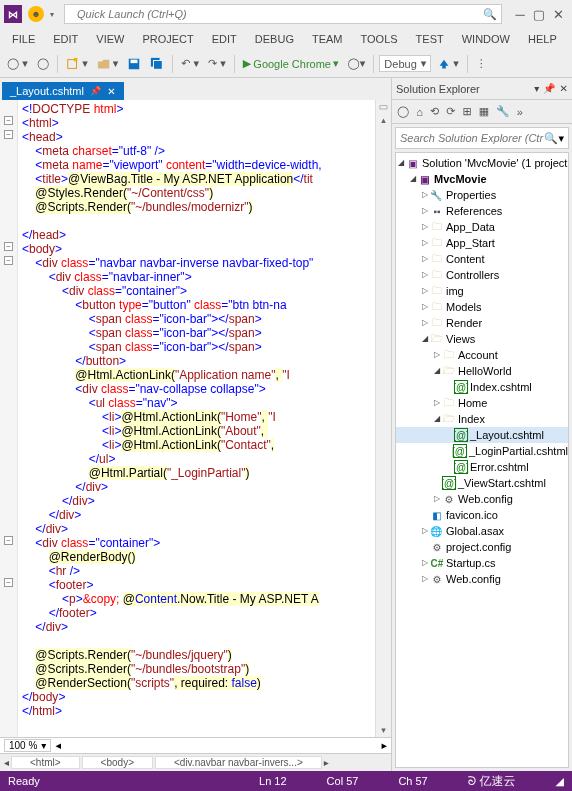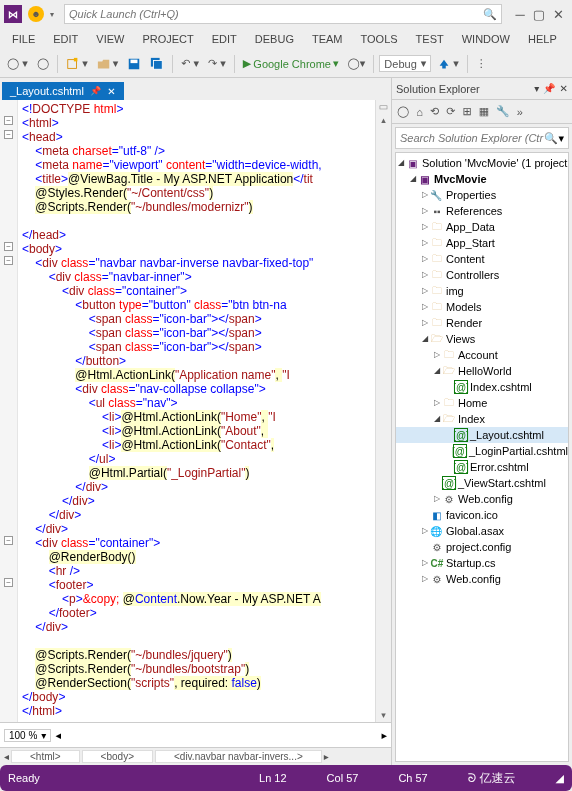--- a/index.html
+++ b/index.html
@@ -5,21 +5,21 @@
 * { margin: 0; padding: 0; box-sizing: border-box; font-family: "Segoe UI", Tahoma, sans-serif; }
 body { width: 572px; height: 791px; background: #eee; overflow: hidden; display: flex; flex-direction: column; font-size: 11px; }
 
 
 .titlebar { height: 28px; background: #eee; display: flex; align-items: center; padding: 0 4px; gap: 6px; color: #555; }
 .titlebar .vsicon { width: 18px; height: 18px; background: #68217a; display: flex; align-items: center; justify-content: center; color: #fff; font-size: 10px; font-weight: bold; }
 .titlebar .title { flex: 0 0 auto; font-size: 12px; }
 .titlebar .smiley { width: 16px; height: 16px; background: #ffb900; border-radius: 50%; display: flex; align-items: center; justify-content: center; font-size: 9px; }
 .titlebar .dd { font-size: 8px; color: #666; }
 .titlebar .quicklaunch { flex: 1; display: flex; align-items: center; border: 1px solid #ccc; background: #fff; height: 20px; padding: 0 4px; margin: 0 4px; min-width: 0; }
-.titlebar .quicklaunch input { border: none; outline: none; font-size: 11px; flex: 1; font-style: italic; color: #999; min-width: 0; }
+.titlebar .quicklaunch input { border: none; outline: none; font-size: 11px; flex: 1; font-style: italic; color: #999; min-width: 0; margin-left: 8px; }
 .titlebar .winbtns { display: flex; gap: 8px; font-size: 13px; color: #555; padding: 0 4px; }
 
 
 .menubar { height: 22px; background: #eee; display: flex; align-items: center; padding: 0 4px; gap: 2px; color: #444; font-size: 11px; }
 .menubar span { padding: 2px 8px; cursor: default; }
 
 
 .toolbar { height: 28px; background: #eee; border-bottom: 1px solid #ccc; display: flex; align-items: center; padding: 0 4px; gap: 3px; color: #555; font-size: 11px; }
 .toolbar .tb { padding: 2px 3px; display: flex; align-items: center; gap: 2px; }
 .toolbar .sep { width: 1px; height: 18px; background: #ccc; margin: 0 2px; }
@@ -44,21 +44,21 @@
 .code .t-brown { color: #a31515; }
 .code .t-attr { color: #ff0000; }
 .code .t-razor { background: #ffffcc; color: #000; }
 .code .t-razorkey { background: #ffffcc; color: #0000ff; }
 .code .t-str { color: #a31515; }
 .scrollbar-v { width: 16px; background: #f0f0f0; border-left: 1px solid #ddd; display: flex; flex-direction: column; align-items: center; justify-content: space-between; }
 .scrollbar-v .arrow { font-size: 9px; color: #666; padding: 2px; }
 .scrollbar-v .split { font-size: 10px; color: #888; padding: 1px; }
 
 
-.zoomstrip { height: 25px; background: #fff; border-top: 1px solid #ccc; display: flex; align-items: center; font-size: 11px; padding: 0 4px; gap: 4px; }
+.zoomstrip { height: 16px; background: #fff; border-top: 1px solid #ccc; display: flex; align-items: center; font-size: 11px; padding: 0 4px; gap: 4px; }
 .zoomstrip .zc { border: 1px solid #ccc; padding: 0 4px; display: flex; align-items: center; gap: 4px; font-size: 10px; }
 .breadcrumb { height: 18px; background: #eee; border-top: 1px solid #ccc; display: flex; align-items: center; font-size: 10px; padding: 0 4px; gap: 2px; color: #555; }
 .breadcrumb .bc { border: 1px solid #ddd; background: #fff; padding: 0 18px; }
 
 
 .solexp { width: 180px; background: #eee; display: flex; flex-direction: column; }
 .solexp .hdr { height: 22px; display: flex; align-items: center; justify-content: space-between; padding: 0 4px; font-size: 11px; color: #444; border-bottom: 1px solid #ccc; }
 .solexp .hdr .ctls { display: flex; gap: 4px; font-size: 10px; }
 .solexp .tbar { height: 24px; display: flex; align-items: center; padding: 0 2px; gap: 1px; border-bottom: 1px solid #ccc; }
 .solexp .tbar .tbtn { padding: 2px 3px; font-size: 11px; color: #555; }
@@ -77,21 +77,21 @@
 .ic-folder { color: #dcb67a; }
 .ic-wrench { color: #555; }
 .ic-ref { color: #555; }
 .ic-file { color: #0e70c0; }
 .ic-razor { color: #0b7a0b; font-size: 8px; border: 1px solid #0b7a0b; padding: 0 1px; }
 .ic-cfg { color: #555; }
 .ic-cs { color: #388a34; font-weight: bold; font-size: 9px; }
 .ic-ico { color: #0e70c0; }
 
 
-.statusbar { height: 26px; background: #68217a; color: #fff; display: flex; align-items: center; padding: 0 8px; font-size: 11px; gap: 40px; border-radius: 6px; }
+.statusbar { height: 20px; background: #68217a; color: #fff; display: flex; align-items: center; padding: 0 8px; font-size: 11px; gap: 40px; }
 .statusbar .spacer { flex: 1; }
 .statusbar .logo { font-size: 12px; opacity: 0.95; text-align: right; }
 .statusbar .grip { font-size: 11px; }
 </style>
 </head>
 <body>
 
 <div class="titlebar">
   <div class="vsicon">⋈</div>
   <span class="smiley">☻</span>
@@ -209,21 +209,21 @@
 <span class="t-blue">                    &lt;/</span><span class="t-brown">ul</span><span class="t-blue">&gt;</span>
 <span>                    </span><span class="t-razor">@</span><span class="t-razor">Html.Partial(</span><span class="t-str">"_LoginPartial"</span><span class="t-razor">)</span>
 <span class="t-blue">                &lt;/</span><span class="t-brown">div</span><span class="t-blue">&gt;</span>
 <span class="t-blue">            &lt;/</span><span class="t-brown">div</span><span class="t-blue">&gt;</span>
 <span class="t-blue">        &lt;/</span><span class="t-brown">div</span><span class="t-blue">&gt;</span>
 <span class="t-blue">    &lt;/</span><span class="t-brown">div</span><span class="t-blue">&gt;</span>
 <span class="t-blue">    &lt;</span><span class="t-brown">div</span><span class="t-attr"> class</span><span class="t-blue">="container"</span><span class="t-blue">&gt;</span>
 <span>        </span><span class="t-razor">@</span><span class="t-razor">RenderBody()</span>
 <span class="t-blue">        &lt;</span><span class="t-brown">hr</span><span class="t-blue"> /&gt;</span>
 <span class="t-blue">        &lt;</span><span class="t-brown">footer</span><span class="t-blue">&gt;</span>
-<span class="t-blue">            &lt;</span><span class="t-brown">p</span><span class="t-blue">&gt;</span><span class="t-attr">&amp;copy;</span><span> </span><span class="t-razor">@</span><span class="t-razorkey">Content</span><span class="t-razor">.Now.Year - My ASP.NET A</span>
+<span class="t-blue">            &lt;</span><span class="t-brown">p</span><span class="t-blue">&gt;</span><span class="t-attr">&amp;copy;</span><span> </span><span class="t-razor">@</span><span class="t-razorkey">Content</span><span class="t-razor">.Now.Title - My ASP.NET A</span>
 <span class="t-blue">        &lt;/</span><span class="t-brown">footer</span><span class="t-blue">&gt;</span>
 <span class="t-blue">    &lt;/</span><span class="t-brown">div</span><span class="t-blue">&gt;</span>
 
 <span>    </span><span class="t-razor">@</span><span class="t-razor">Scripts.Render(</span><span class="t-str">"~/bundles/jquery"</span><span class="t-razor">)</span>
 <span>    </span><span class="t-razor">@</span><span class="t-razor">Scripts.Render(</span><span class="t-str">"~/bundles/bootstrap"</span><span class="t-razor">)</span>
 <span>    </span><span class="t-razor">@</span><span class="t-razor">RenderSection(</span><span class="t-str">"scripts"</span><span class="t-razor">, required: </span><span class="t-razorkey">false</span><span class="t-razor">)</span>
 <span class="t-blue">&lt;/</span><span class="t-brown">body</span><span class="t-blue">&gt;</span>
 <span class="t-blue">&lt;/</span><span class="t-brown">html</span><span class="t-blue">&gt;</span></div>
       <div class="scrollbar-v">
         <span class="split">▭</span>

